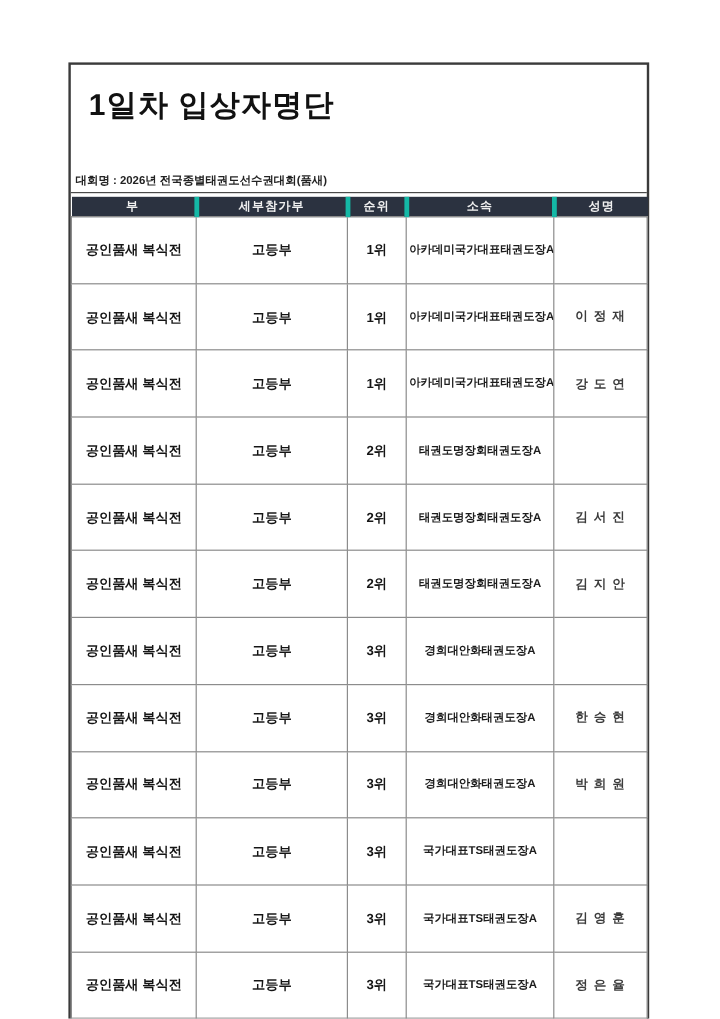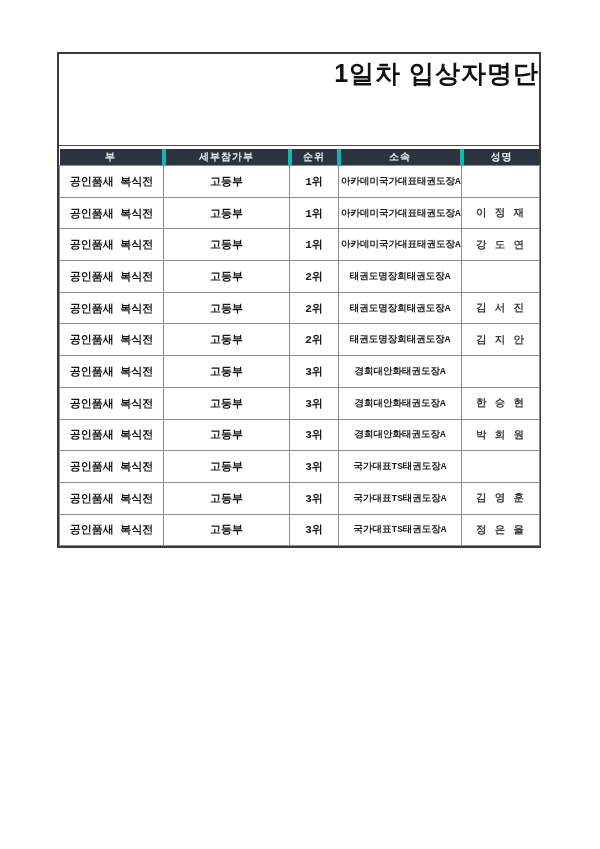--- a/index.html
+++ b/index.html
@@ -24,23 +24,23 @@
     box-sizing: border-box;
     background: #ffffff;
   }
   .title-section {
     height: 92px;
     border-bottom: 1px solid #4a4a4a;
     box-sizing: border-box;
     position: relative;
   }
   .doc-title {
-    margin: 0;
+    margin: 15px;
     padding-top: 5px;
-    text-align: right;
+    text-align: left;
     font-size: 25px;
     font-weight: 800;
     color: #111111;
     letter-spacing: 1px;
     line-height: 28px;
   }
   .info-block {
     position: absolute;
     left: 4px;
     top: 49px;
@@ -63,26 +63,25 @@
     font-weight: 700;
     height: 16px;
     padding: 0;
     border-left: 4px solid #14b8a6;
     letter-spacing: 1px;
   }
   table.winners th:first-child { border-left: none; }
   table.winners td {
     border: 1px solid #8c8c8c;
     height: 30.7px;
-    padding: 0 2px;
+    padding: 12px 2px;
     text-align: center;
     vertical-align: middle;
     overflow: hidden;
     white-space: nowrap;
-    font-family: Liberation Mono, monospace;
   }
   td.c-division, td.c-subdivision, td.c-rank {
     font-size: 11px;
     font-weight: 700;
     color: #151515;
   }
   td.c-team {
     font-size: 9.5px;
     font-weight: 700;
     color: #1c1c1c;
@@ -96,20 +95,21 @@
 </style>
 </head>
 <body>
 
 <div class="page">
   <div class="doc-frame">
 
     <div class="title-section">
       <h1 class="doc-title">1일차 입상자명단</h1>
       <div class="info-block">
+        <div>대회명 : 2026년 전국종별태권도선수권대회(품새)</div>
       </div>
     </div>
 
     <div class="table-gap"></div>
 
     <table class="winners">
       <colgroup>
         <col style="width:104px">
           <col style="width:126px">
           <col style="width:49px">

